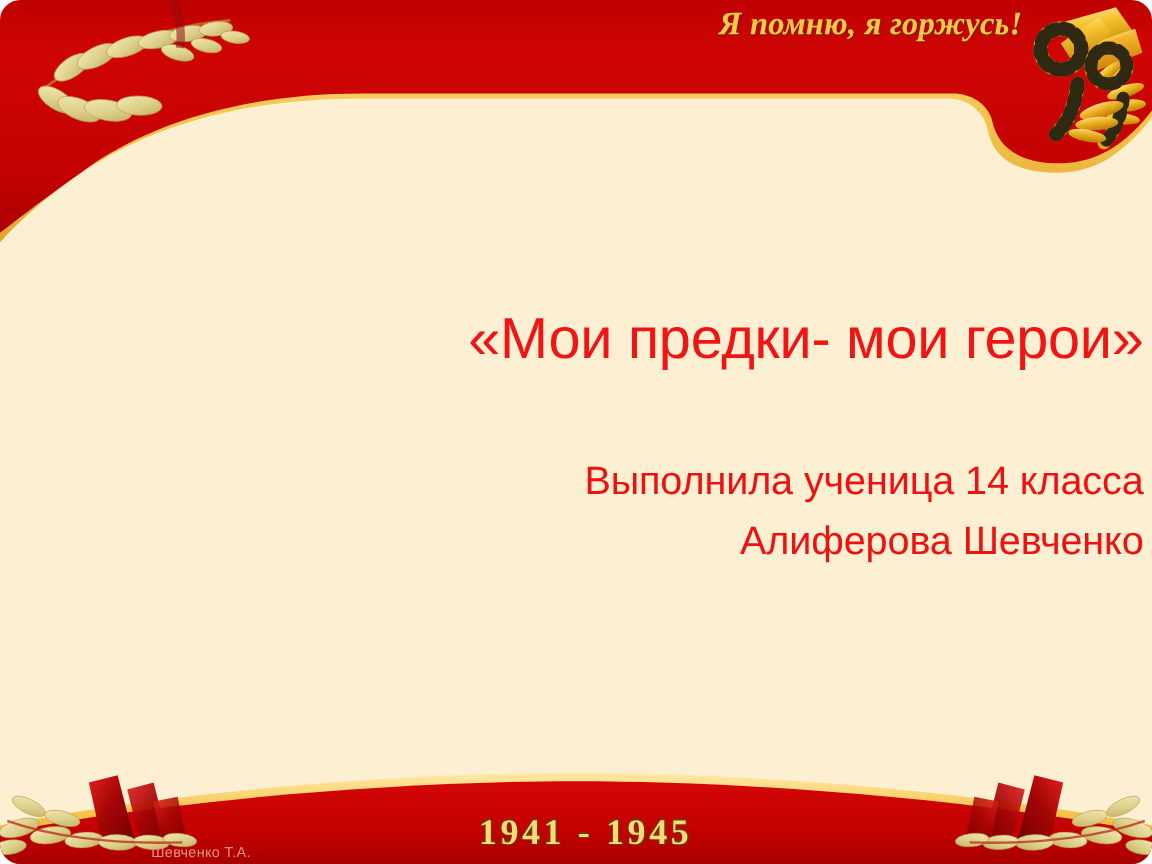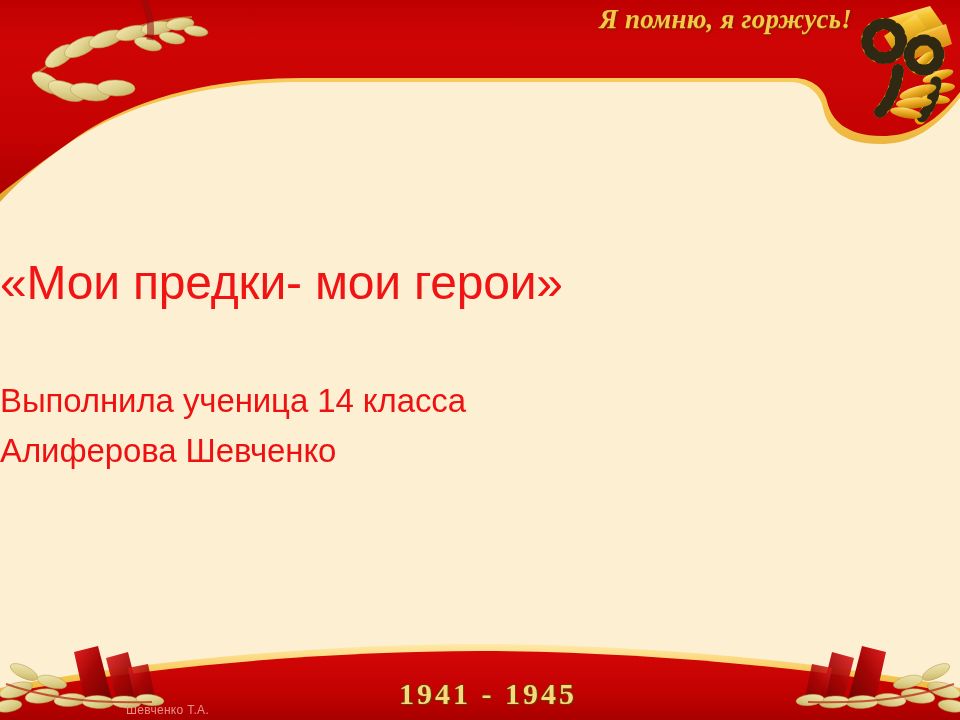--- a/index.html
+++ b/index.html
@@ -8,20 +8,21 @@
     background: #ffffff;
   }
   #slide {
     position: relative;
     width: 960px;
     height: 720px;
     overflow: hidden;
     background: #fdefd2;
     font-family: "Liberation Sans", sans-serif;
     user-select: none;
+    border-radius: 17px;
   }
 
   
   .layer {
     position: absolute;
     left: 0;
     top: 0;
     width: 960px;
     height: 720px;
     pointer-events: none;
@@ -42,21 +43,21 @@
     white-space: nowrap;
     line-height: 1;
   }
 
   
   #content {
     position: absolute;
     left: 0;
     top: 255px;
     width: 953px;
-    text-align: left;
+    text-align: right;
   }
   #slide-title {
     font-size: 48px;
     font-weight: 400;
     color: #f01414;
     line-height: 1.18;
     margin: 0 0 64px 0;
     letter-spacing: -0.2px;
   }
   #subtitle-block {

